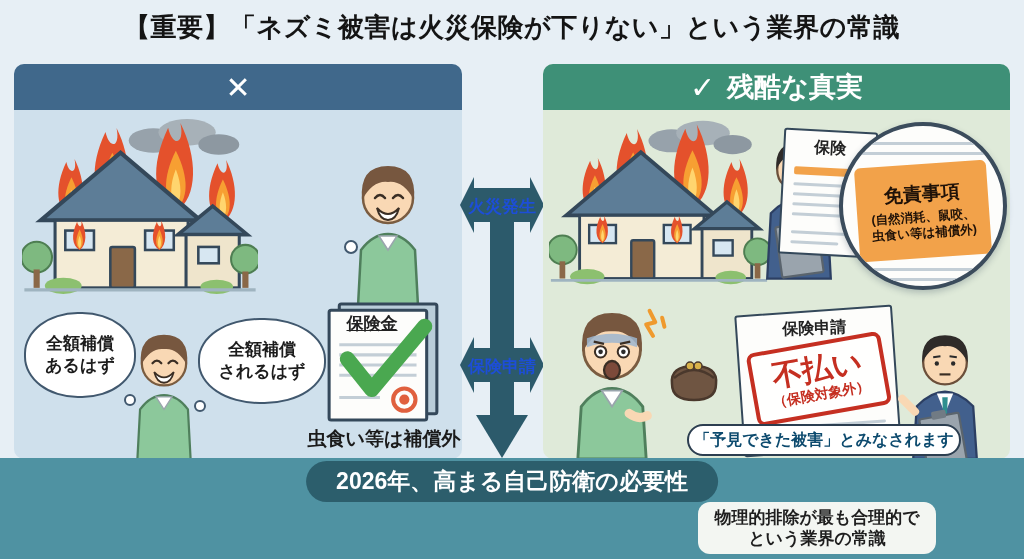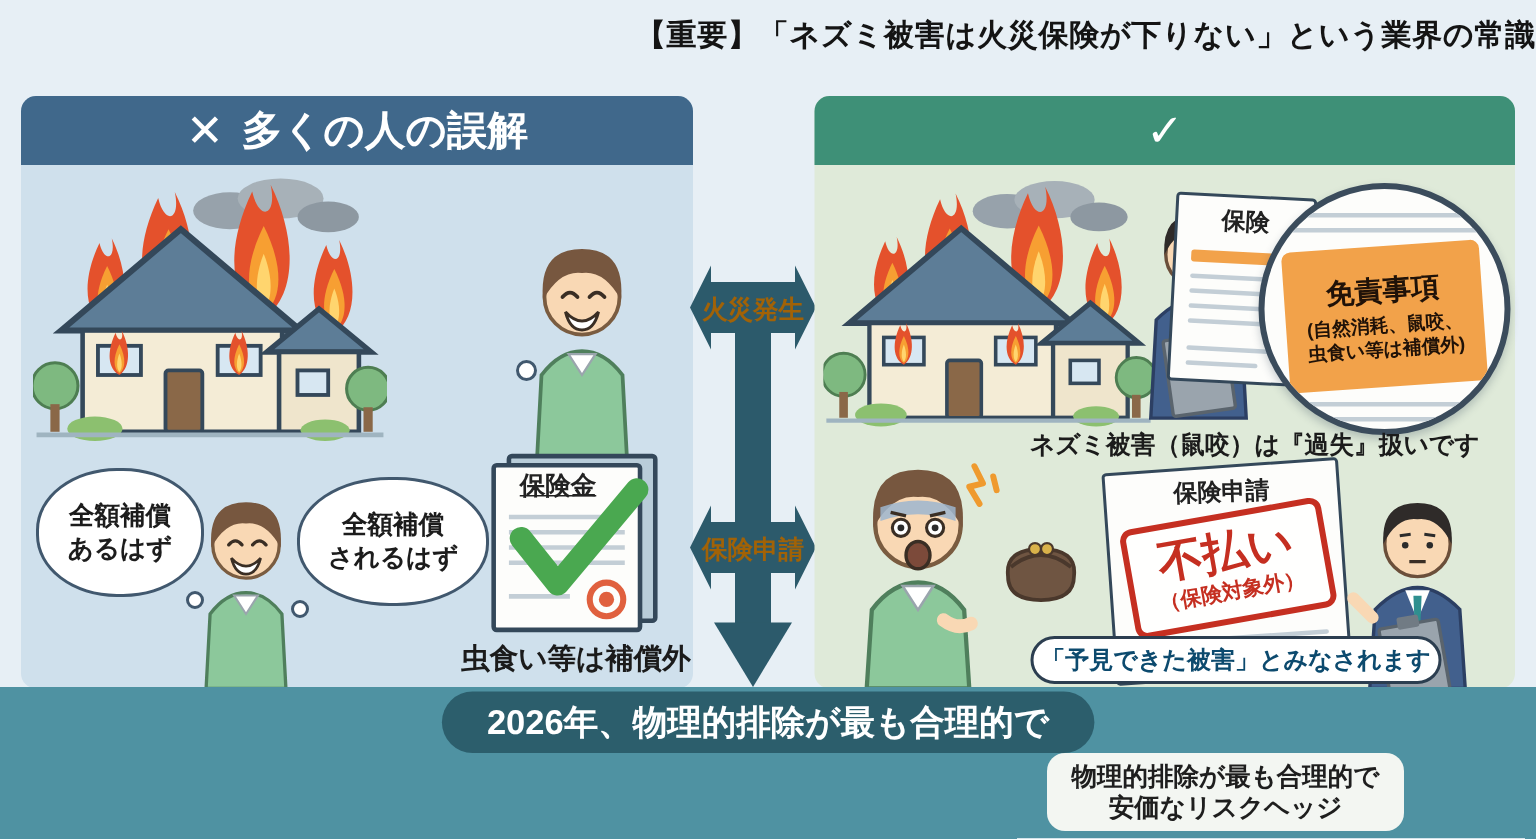--- a/index.html
+++ b/index.html
@@ -2,21 +2,21 @@
 <html><head>
 <meta charset="utf-8">
 <style>
   * { box-sizing: border-box; }
   body { margin:0; background:#e7eff5; font-family:"Liberation Sans","DejaVu Sans",sans-serif; }
   #canvas { position:relative; width:1024px; height:559px; overflow:hidden; background:#e7eff5; }
   .abs { position:absolute; }
   .preline { white-space:pre-line; }
 
   
-  #title { top:10px; left:0; width:1024px; text-align:right; font-size:20px; font-weight:800; color:#141414; letter-spacing:.5px; }
+  #title { top:10px; left:0; width:1024px; text-align:center; font-size:26px; font-weight:800; color:#141414; letter-spacing:.5px; }
 
   
   .panel { border-radius:10px; }
   #panel-left  { left:14px;  top:64px; width:448px; height:395px; background:#cfe0ec; }
   #panel-right { left:543px; top:64px; width:467px; height:395px; background:#dfead9; }
   .panel-hdr { position:absolute; left:0; top:0; width:100%; height:46px; border-radius:10px 10px 0 0;
                display:flex; align-items:center; justify-content:center; gap:12px;
                color:#fff; font-size:27px; font-weight:800; }
   #panel-left  .panel-hdr { background:#40688b; }
   #panel-right .panel-hdr { background:#3e9077; }
@@ -63,36 +63,35 @@
             background:#2c5e6c; color:#fff; border-radius:24px; padding:5px 30px;
             font-size:23px; font-weight:800; white-space:nowrap; }
   .bottom-box { position:absolute; top:44px; height:52px; background:#f3f6f2; border-radius:12px;
                 display:flex; align-items:center; justify-content:center; text-align:center;
                 font-size:17px; font-weight:800; color:#1e1e1e; line-height:1.25; }
   #bottom-box-1 { left:95px;  width:292px; }
   #bottom-box-2 { left:398px; width:293px; }
   #bottom-box-3 { left:698px; width:238px; }
 
   
-  .arrow-label { position:absolute; width:84px; text-align:center; color:#a16207; font-size:17px; font-weight:800; }
+  .arrow-label { position:absolute; width:84px; text-align:center; color:#1d4ed8; font-size:17px; font-weight:800; }
 
   
   .doc-label { position:absolute; text-align:center; font-weight:800; color:#222; }
 </style>
 </head>
 <body>
 
 <div id="canvas">
 
   <div id="title" class="abs">【重要】「ネズミ被害は火災保険が下りない」という業界の常識</div>
 
   <div id="panel-left" class="abs panel">
     <div class="panel-hdr">
       <span class="hdr-mark">✕</span>
-      <span>多くの人の誤解</span>
     </div>
 
     <svg class="abs" style="left:8px; top:54px;" width="236" height="176" viewBox="0 0 230 172">
       <defs>
         <g id="flameA">
           <path d="M0 0 C -15 -8 -17 -30 -5 -55 C -2 -42 6 -44 3 -58 C 14 -36 15 -10 0 0 Z" fill="#e4512c"></path>
           <path d="M0 -2 C -8 -8 -9 -22 0 -40 C 9 -22 8 -8 0 -2 Z" fill="#f79f32"></path>
           <path d="M0 -4 C -4 -8 -4 -18 0 -28 C 4 -18 4 -8 0 -4 Z" fill="#ffd56e"></path>
         </g>
       </defs>
@@ -183,20 +182,21 @@
       <polygon points="14,197 14,253 0,225" fill="#2c5a6b"></polygon>
       <polygon points="70,197 70,253 84,225" fill="#2c5a6b"></polygon>
     </g>
   </svg>
   <div class="arrow-label abs" style="left:460px; top:195px;">火災発生</div>
   <div class="arrow-label abs" style="left:460px; top:355px;">保険申請</div>
 
   <div id="panel-right" class="abs panel">
     <div class="panel-hdr">
       <span class="hdr-mark">✓</span>
+      <span>残酷な真実</span>
     </div>
 
     <svg class="abs" style="left:6px; top:54px;" width="220" height="168" viewBox="0 0 230 172">
       <defs>
         <g id="flameB">
           <path d="M0 0 C -15 -8 -17 -30 -5 -55 C -2 -42 6 -44 3 -58 C 14 -36 15 -10 0 0 Z" fill="#e4512c"></path>
           <path d="M0 -2 C -8 -8 -9 -22 0 -40 C 9 -22 8 -8 0 -2 Z" fill="#f79f32"></path>
           <path d="M0 -4 C -4 -8 -4 -18 0 -28 C 4 -18 4 -8 0 -4 Z" fill="#ffd56e"></path>
         </g>
       </defs>
@@ -260,21 +260,20 @@
       <div class="doc-line" style="left:14px; top:26px; width:134px;"></div>
       <div id="exclusion-box">
         <div id="exclusion-title">免責事項</div>
         <div id="exclusion-body" class="preline">(自然消耗、鼠咬、
 虫食い等は補償外)</div>
       </div>
       <div class="doc-line" style="left:16px; top:142px; width:130px;"></div>
       <div class="doc-line" style="left:28px; top:152px; width:104px;"></div>
     </div>
 
-    <div class="abs caption" style="left:120px; top:222px; width:347px; font-size:16.5px;">ネズミ被害（鼠咬）は『過失』扱いです</div>
 
     <svg class="abs" style="left:6px; top:240px;" width="126" height="155" viewBox="0 0 110 136">
       <path d="M25 136 L28 90 Q40 74 55 74 Q70 74 82 90 L85 136 Z" fill="#8cc89b" stroke="#4f7f5c" stroke-width="2.5"></path>
       <path d="M46 76 L55 90 L64 76 Z" fill="#fff" stroke="#9aa5ad" stroke-width="1.5"></path>
       <circle cx="55" cy="40" r="25" fill="#f9d8b4" stroke="#7a5c40" stroke-width="2.5"></circle>
       <path d="M29 42 Q26 8 55 8 Q84 8 81 42 Q70 22 55 24 Q40 22 29 42 Z" fill="#77573f"></path>
       <path d="M33 30 Q55 22 77 30 L77 38 Q55 30 33 38 Z" fill="#9db6cf" opacity="0.85"></path>
       <circle cx="45" cy="42" r="5" fill="#fff" stroke="#3a2e24" stroke-width="1.8"></circle>
       <circle cx="65" cy="42" r="5" fill="#fff" stroke="#3a2e24" stroke-width="1.8"></circle>
       <circle cx="45" cy="42" r="2" fill="#2b2b2b"></circle>
@@ -318,19 +317,19 @@
         <rect x="30" y="96" width="44" height="52" fill="#9aa4ad" stroke="#5a646d" stroke-width="2.5" rx="2"></rect>
         <rect x="44" y="90" width="16" height="9" rx="2" fill="#717b84"></rect>
       </g>
       <path d="M22 92 L8 78" stroke="#f9d8b4" stroke-width="9" stroke-linecap="round"></path>
     </svg>
 
     <div class="abs speech-pill" style="left:144px; top:360px; width:274px; height:32px; font-size:16px;">「予見できた被害」とみなされます</div>
   </div>
 
   <div id="bottom-band" class="abs">
-    <div id="banner">2026年、物理的排除が最も合理的で</div>
+    <div id="banner">2026年、高まる自己防衛の必要性</div>
     <div id="bottom-box-3" class="bottom-box preline">物理的排除が最も合理的で
-安価なリスクヘッジ</div>
+という業界の常識</div>
 
   </div>
 
 </div>
 
 </body></html>

